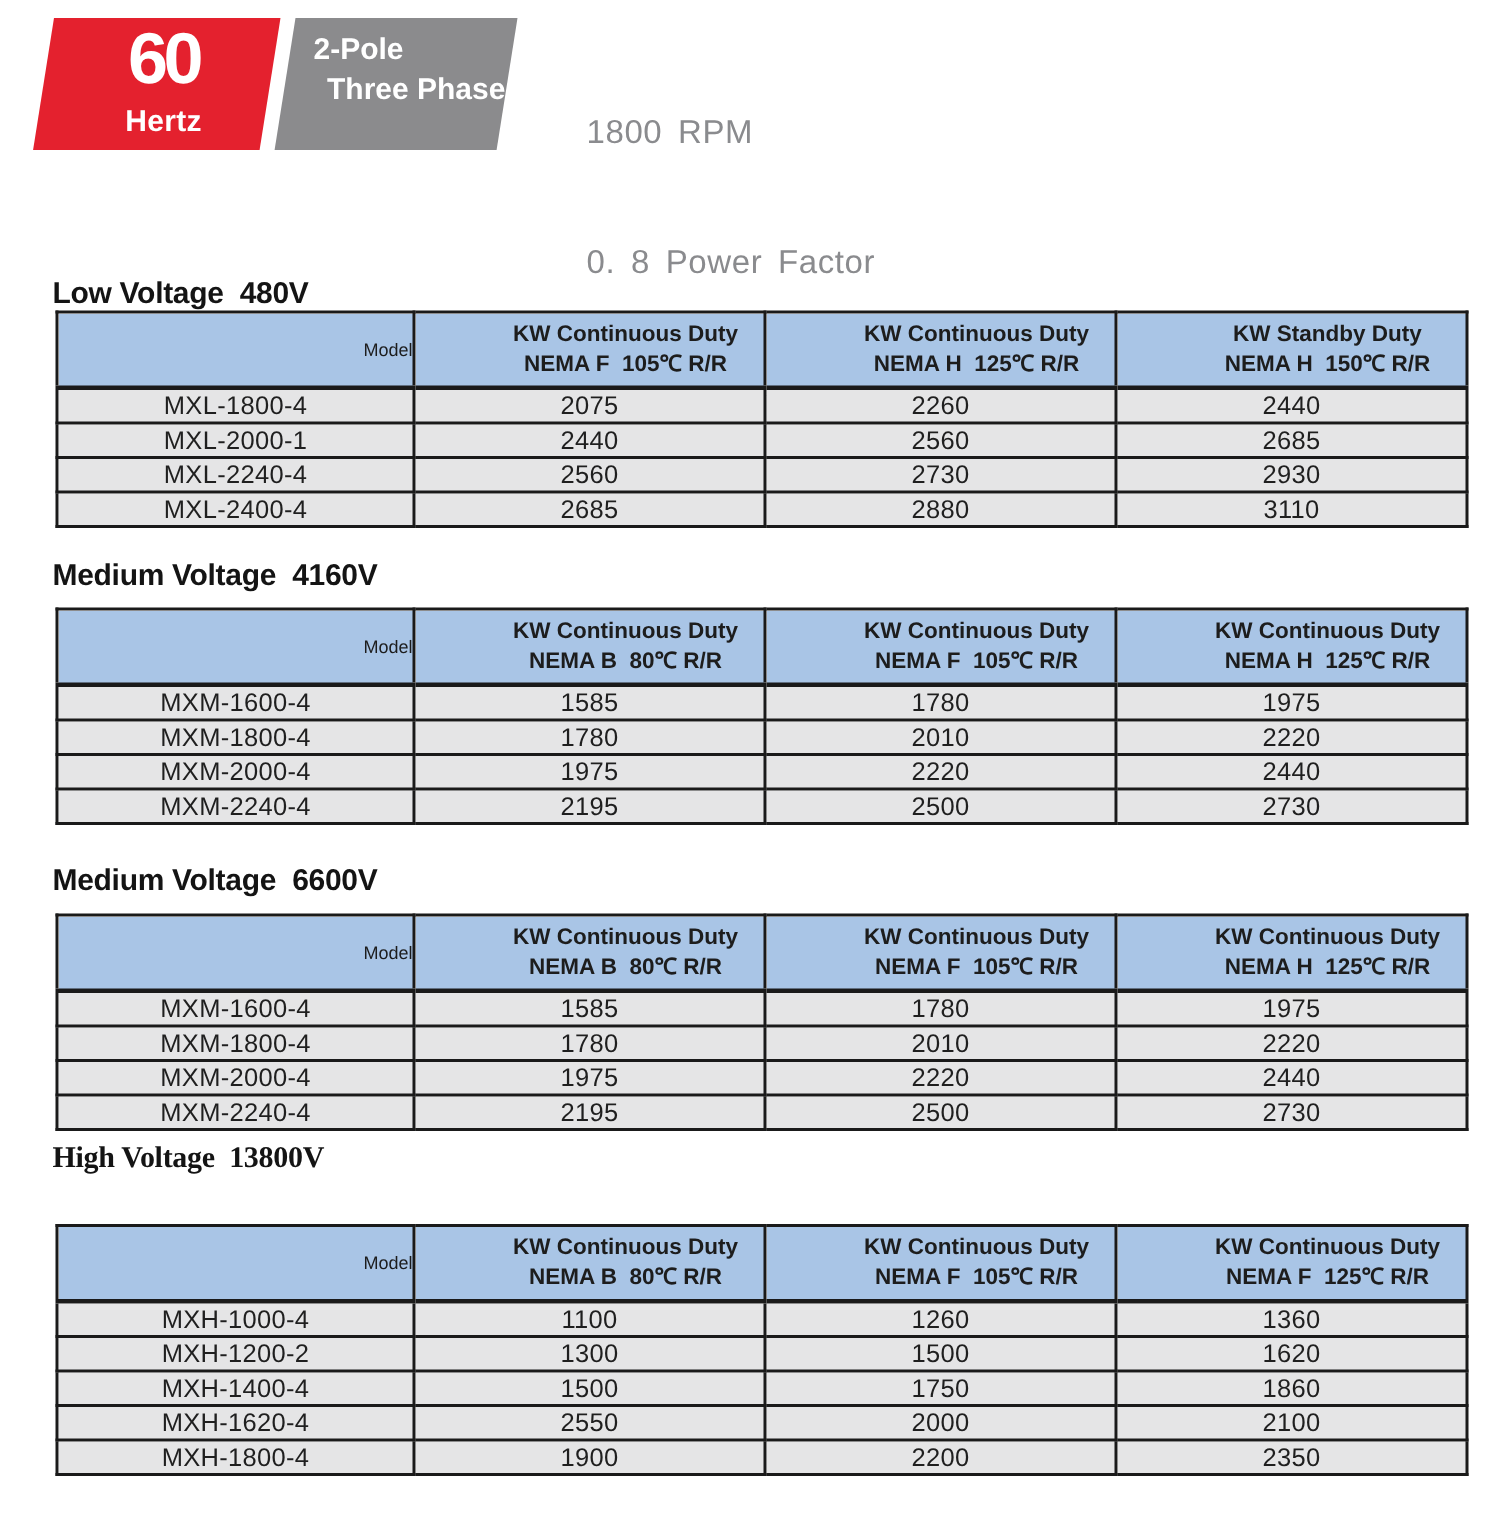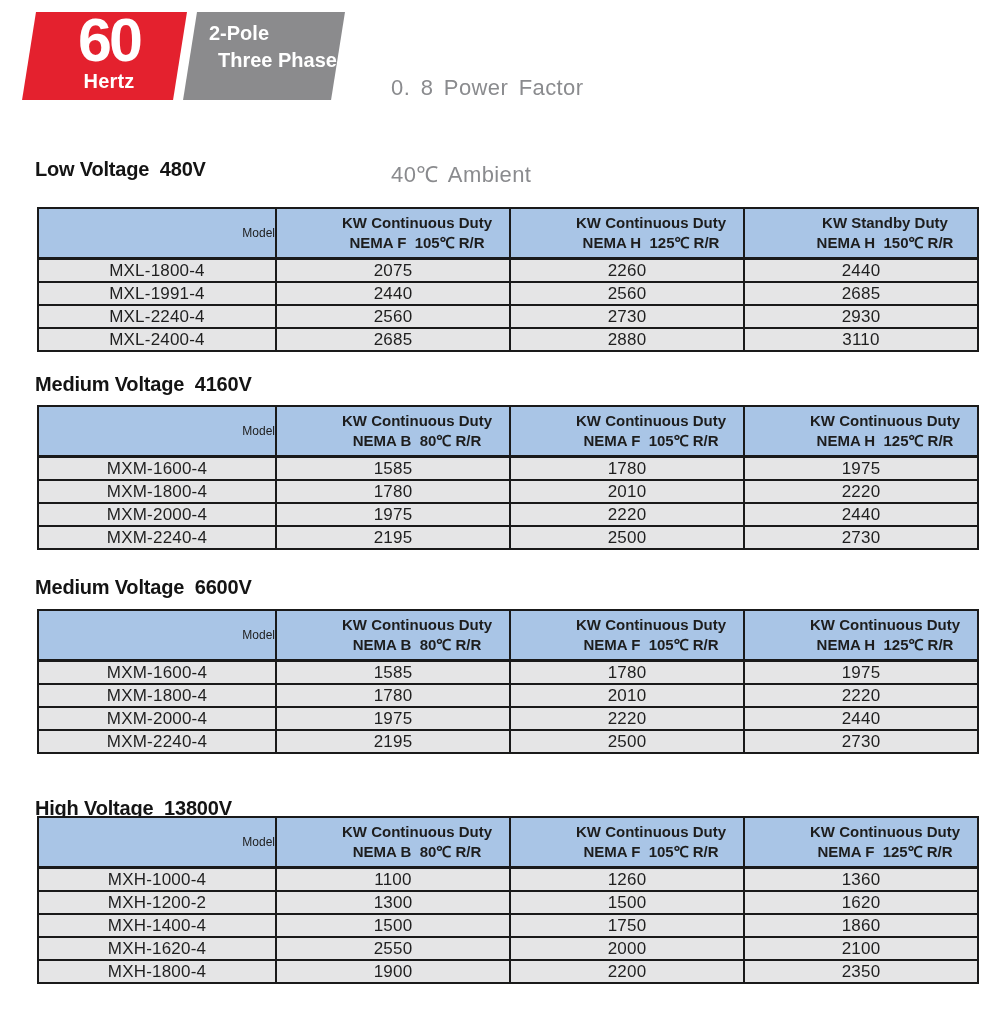--- a/index.html
+++ b/index.html
@@ -15,21 +15,21 @@
     position:relative;width:1005px;height:1014px;background:#ffffff;overflow:hidden;
     font-family:"Liberation Sans", sans-serif;
   }
 
   
   .shape{position:absolute;top:12px;height:88px;transform:skewX(-9deg);transform-origin:top left;}
   .shape.red{left:36px;width:151px;background:var(--banner-red);}
   .shape.gray{left:197px;width:148px;background:var(--banner-gray);}
   .freq-num{
     position:absolute;left:53px;top:10px;width:112px;text-align:center;
-    font-size:61px;font-weight:bold;color:#fff;letter-spacing:-3px;line-height:60px;
+    font-size:48px;font-weight:bold;color:#fff;letter-spacing:-3px;line-height:60px;
   }
   .freq-unit{
     position:absolute;left:53px;top:70px;width:112px;text-align:center;
     font-size:20px;font-weight:bold;color:#fff;letter-spacing:0.2px;
   }
   .pole1{position:absolute;left:209px;top:22px;font-size:20px;font-weight:bold;color:#fff;}
   .pole2{position:absolute;left:218px;top:49px;font-size:20px;font-weight:bold;color:#fff;}
   .specs{
     position:absolute;left:391px;top:15px;
     font-size:22px;line-height:29px;color:var(--spec-gray);
@@ -66,27 +66,28 @@
 <div class="page">
 
   <div class="banner">
     <div class="shape red"></div>
     <div class="shape gray"></div>
     <div class="freq-num">60</div>
     <div class="freq-unit">Hertz</div>
     <div class="pole1">2-Pole</div>
     <div class="pole2">Three Phase</div>
     <div class="specs">
+      <div>1800 RPM</div>
       <div>0. 8 Power Factor</div>
       <div>40℃ Ambient</div>
     </div>
   </div>
 
   <div id="tables-root">
-      <div class="section-title" style="top: 157px;">Low Voltage  480V</div>
+      <div class="section-title" style="top: 184px;">Low Voltage  480V</div>
       <table class="spec-table" style="top: 207px;">
         <colgroup>
           <col style="width: 238px;">
           <col style="width: 234px;">
           <col style="width: 234px;">
           <col style="width: 234px;">
         </colgroup>
         <thead>
           <tr>
             <th>
@@ -107,21 +108,21 @@
           </tr>
         </thead>
         <tbody>
           <tr>
             <td>MXL-1800-4</td>
             <td>2075</td>
             <td>2260</td>
             <td>2440</td>
           </tr>
           <tr>
-            <td>MXL-1991-4</td>
+            <td>MXL-2000-1</td>
             <td>2440</td>
             <td>2560</td>
             <td>2685</td>
           </tr>
           <tr>
             <td>MXL-2240-4</td>
             <td>2560</td>
             <td>2730</td>
             <td>2930</td>
           </tr>
@@ -234,21 +235,21 @@
             <td>2440</td>
           </tr>
           <tr>
             <td>MXM-2240-4</td>
             <td>2195</td>
             <td>2500</td>
             <td>2730</td>
           </tr>
         </tbody>
       </table>
-      <div class="section-title" style="top: 796px;">High Voltage  13800V</div>
+      <div class="section-title" style="top: 760px; font-family: Liberation Serif, serif;">High Voltage  13800V</div>
       <table class="spec-table" style="top: 816px;">
         <colgroup>
           <col style="width: 238px;">
           <col style="width: 234px;">
           <col style="width: 234px;">
           <col style="width: 234px;">
         </colgroup>
         <thead>
           <tr>
             <th>

